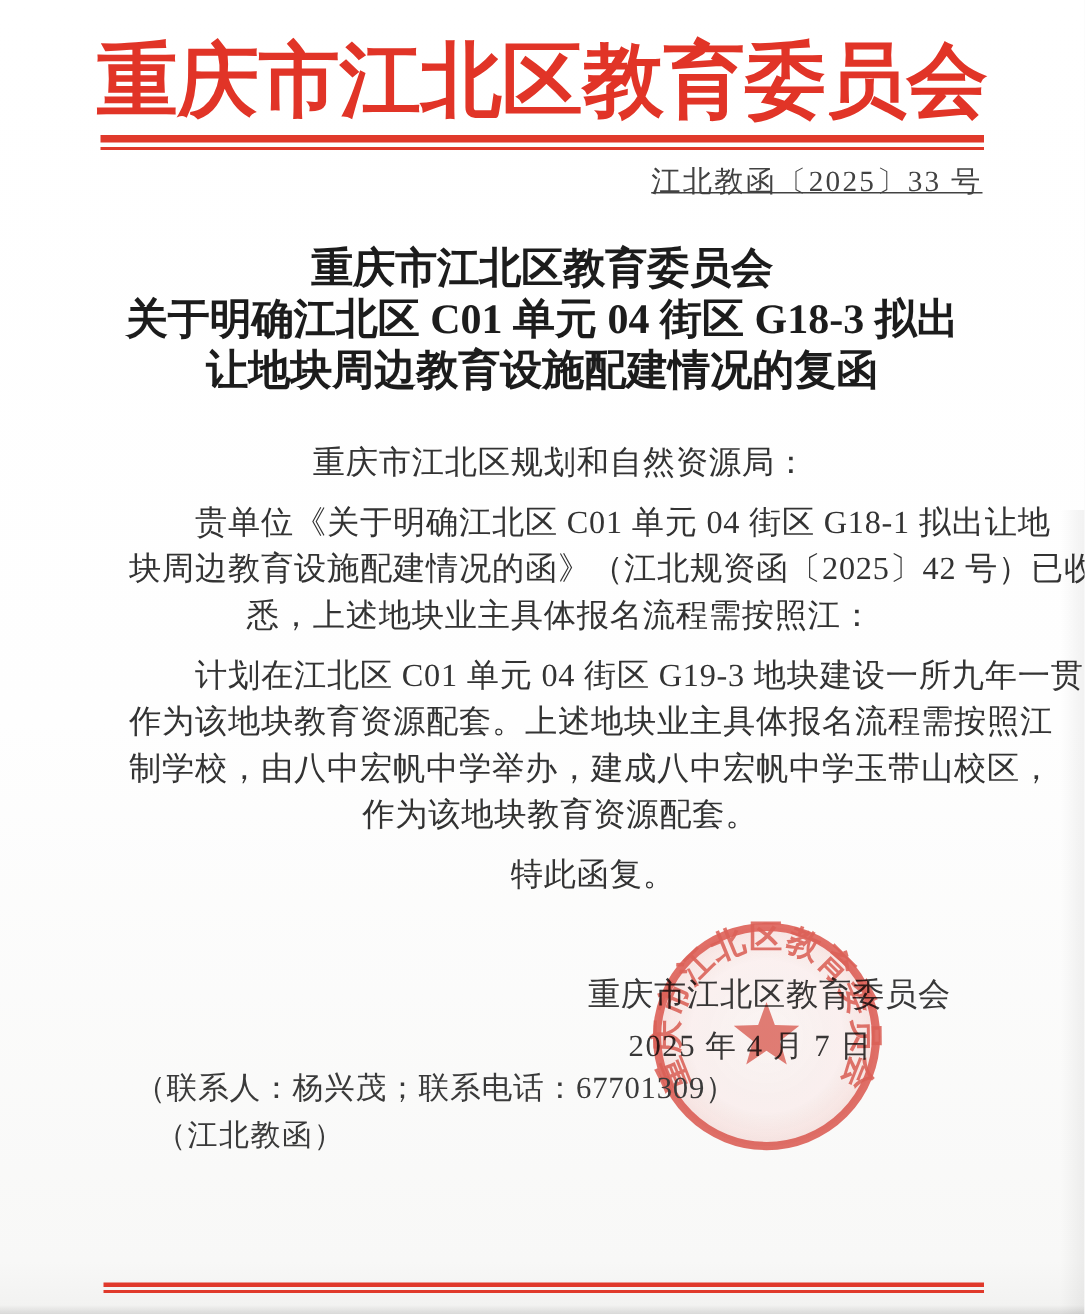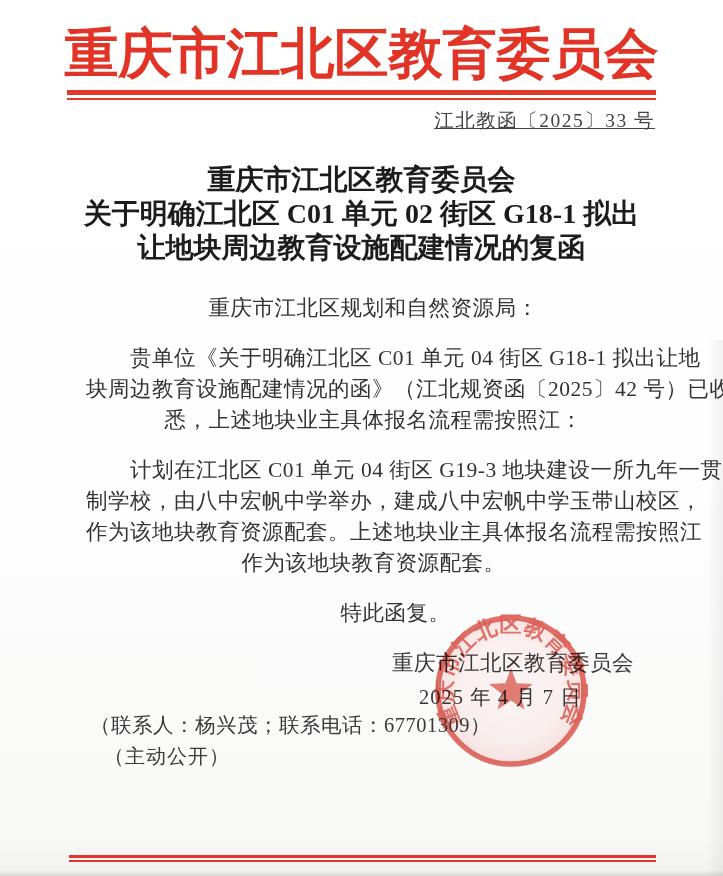--- a/index.html
+++ b/index.html
@@ -33,21 +33,21 @@
     position:absolute;top:163px;left:0;width:723px;
     text-align:center;font-weight:700;color:#1c1c1c;
     font-size:28px;line-height:34px;
   }
   
   .body-text{
     position:absolute;top:293px;left:86px;width:575px;
     font-size:21.5px;color:#333;letter-spacing:0.5px;text-align:center;
   }
   .body-text .line{line-height:31px;white-space:nowrap;}
-  .body-text .para{margin-top:19px;}
+  .body-text .para{margin-top:9px;}
   .indent{padding-left:44px;}
   
   .sig-org{
     position:absolute;top:648px;left:392px;
     font-size:21.5px;color:#383838;letter-spacing:0.5px;white-space:nowrap;
   }
   .sig-date{
     position:absolute;top:683px;left:419px;
     font-size:20.5px;color:#383838;letter-spacing:1px;white-space:nowrap;
   }
@@ -90,37 +90,37 @@
   <div class="header-rule">
     <div class="thick"></div>
     <div class="gap"></div>
     <div class="thin"></div>
   </div>
 
   <div class="doc-number">江北教函〔2025〕33 号</div>
 
   <div class="doc-title">
     <div>重庆市江北区教育委员会</div>
-    <div>关于明确江北区 C01 单元 02 街区 G18-1 拟出</div>
+    <div>关于明确江北区 C01 单元 04 街区 G18-3 拟出</div>
     <div>让地块周边教育设施配建情况的复函</div>
   </div>
 
   <div class="body-text">
     <div class="line">重庆市江北区规划和自然资源局：</div>
 
     <div class="para">
       <div class="line indent">贵单位《关于明确江北区 C01 单元 04 街区 G18-1 拟出让地</div>
       <div class="line">块周边教育设施配建情况的函》（江北规资函〔2025〕42 号）已收</div>
       <div class="line">悉，上述地块业主具体报名流程需按照江：</div>
     </div>
 
     <div class="para">
       <div class="line indent">计划在江北区 C01 单元 04 街区 G19-3 地块建设一所九年一贯</div>
+      <div class="line">作为该地块教育资源配套。上述地块业主具体报名流程需按照江</div>
       <div class="line">制学校，由八中宏帆中学举办，建成八中宏帆中学玉带山校区，</div>
-      <div class="line">作为该地块教育资源配套。上述地块业主具体报名流程需按照江</div>
       <div class="line">作为该地块教育资源配套。</div>
     </div>
 
     <div class="para">
       <div class="line indent">特此函复。</div>
     </div>
   </div>
 
   <div class="sig-org">重庆市江北区教育委员会</div>
   <div class="sig-date">2025 年 4 月 7 日</div>
@@ -135,21 +135,21 @@
       <path id="sealArc" d="M 37.97 119.26 A 59 59 0 1 1 138.03 119.26" fill="none"></path>
     </defs>
     <circle cx="88" cy="88" r="73" fill="url(#sealFill)" stroke="#dd4f45" stroke-width="5.5" stroke-opacity="0.88"></circle>
     <polygon points="88,65 93.58,80.31 109.87,80.89 97.03,90.94 101.52,106.61 88,97.5 74.48,106.61 78.97,90.94 66.13,80.89 82.42,80.31" fill="#dc544a" fill-opacity="0.82"></polygon>
     <text font-size="22" font-weight="700" fill="#dc544a" fill-opacity="0.88" letter-spacing="1" font-family="&quot;Liberation Serif&quot;,&quot;DejaVu Serif&quot;,serif">
       <textPath href="#sealArc" startOffset="50%" text-anchor="middle">重庆市江北区教育委员会</textPath>
     </text>
   </svg>
 
   <div class="contact-note">（联系人：杨兴茂；联系电话：67701309）</div>
-  <div class="disclosure-note">（主动公开）</div>
+  <div class="disclosure-note">（江北教函）</div>
 
   <div class="footer-rule">
     <div class="thick"></div>
     <div class="gap"></div>
     <div class="thin"></div>
   </div>
 
   <div class="edge-right"></div>
   <div class="edge-bottom"></div>
 </div>

